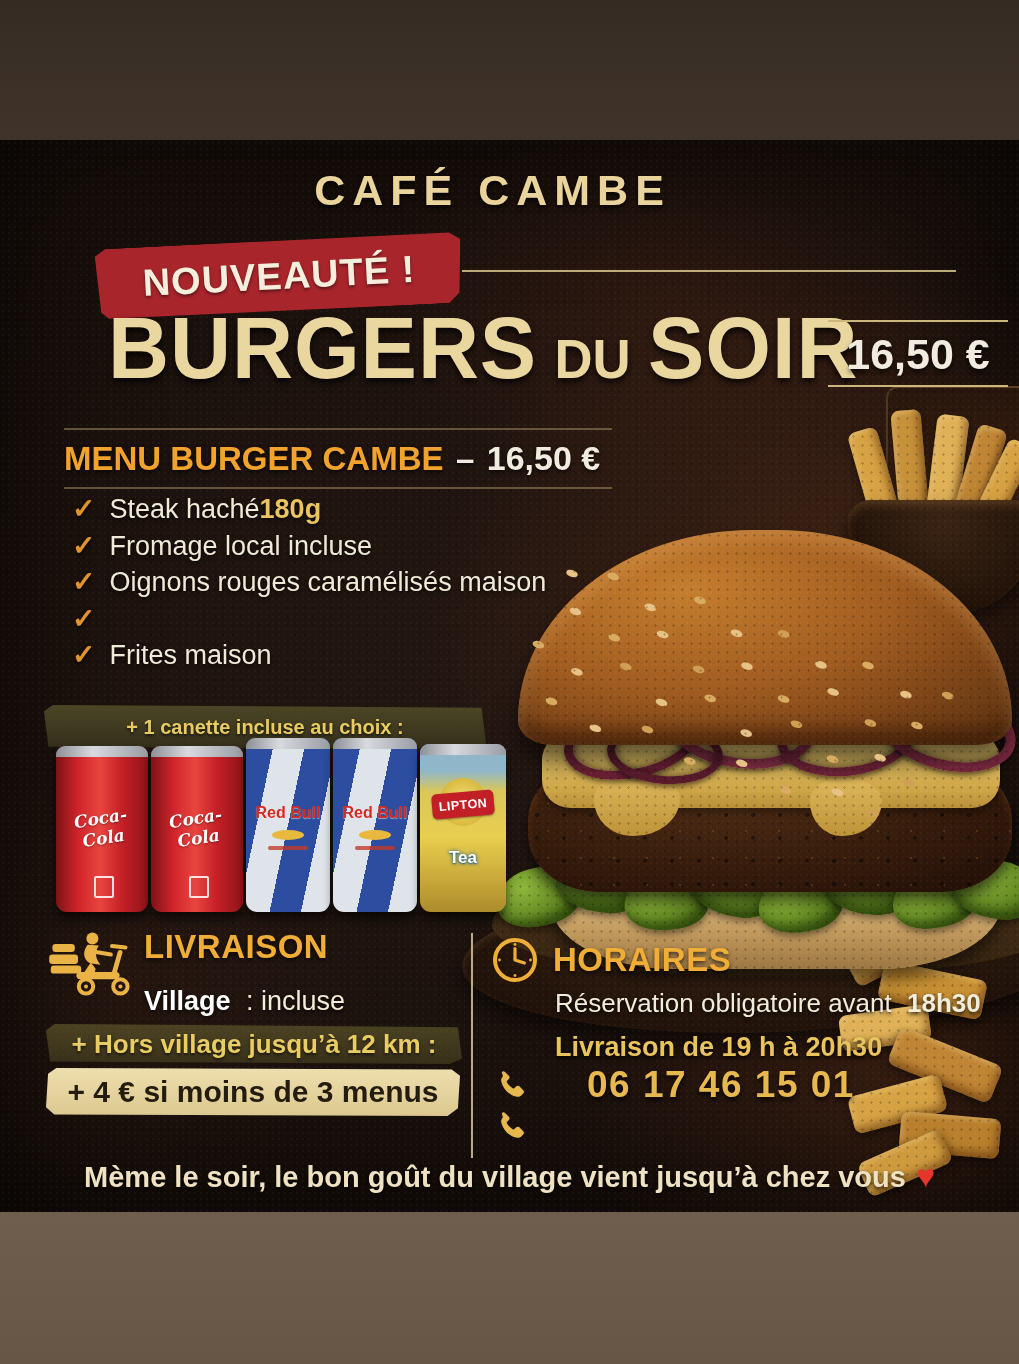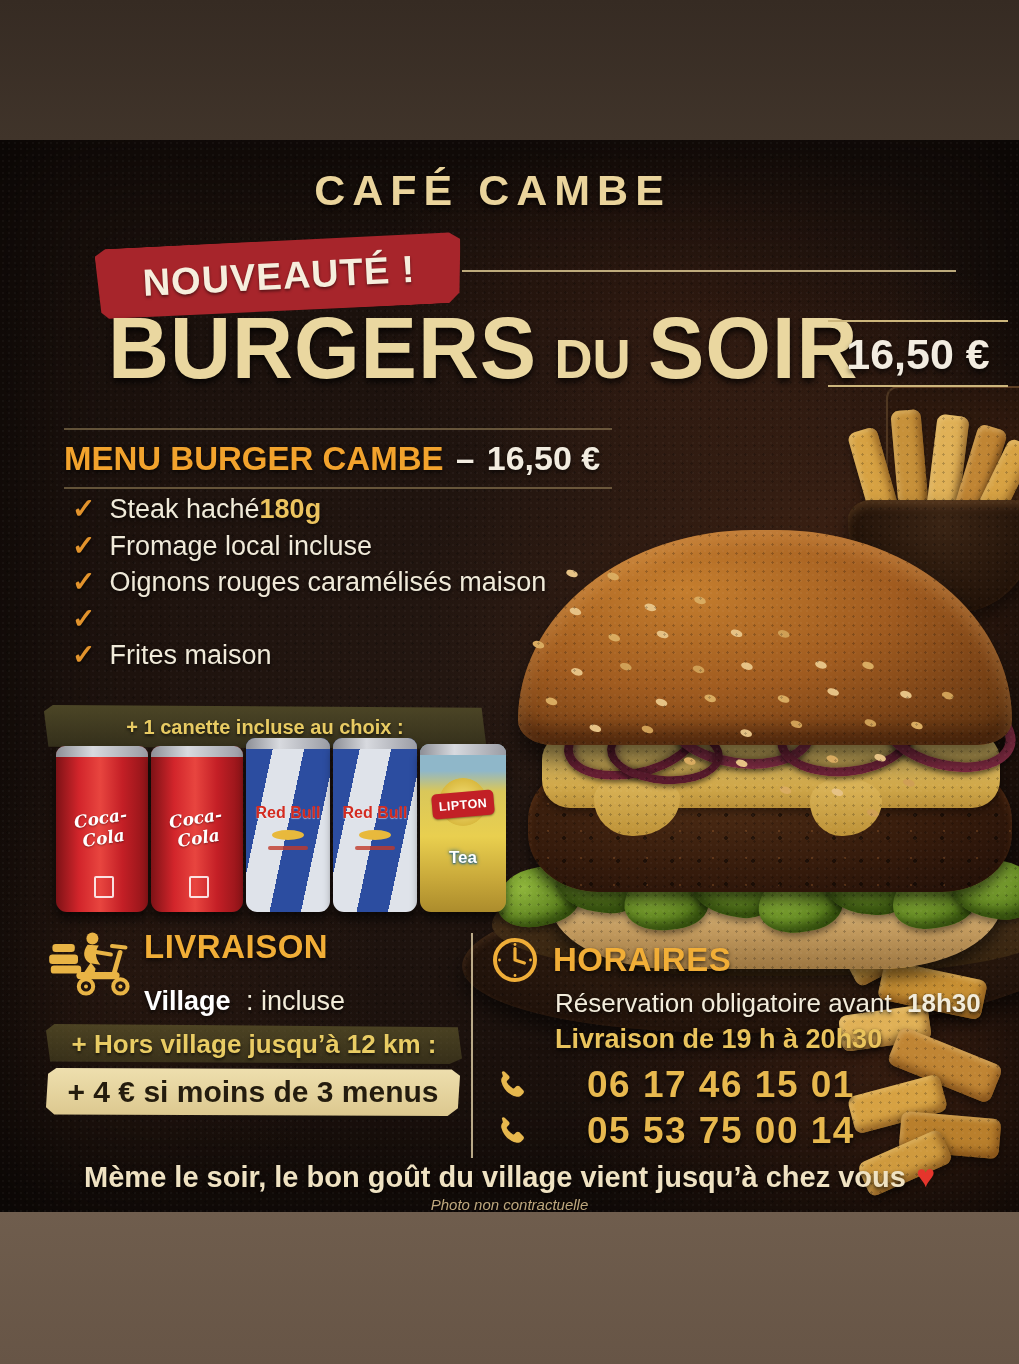--- a/index.html
+++ b/index.html
@@ -159,21 +159,21 @@
     clip-path:polygon(.5% 12%,2.5% 0,98% 3%,100% 16%,99.5% 84%,97% 100%,2% 97%,0 82%);
     font-size:30px;font-weight:800;color:#241c0e;box-shadow:0 6px 10px rgba(0,0,0,.5);}
   .vdivider{left:471px;top:793px;width:2px;height:225px;background:rgba(226,209,168,.8);}
   .hours{left:491px;top:796px;width:528px;}
   .h-head{position:absolute;left:0;top:0;display:flex;align-items:center;}
   .h-icon{width:48px;height:48px;margin-right:14px;}
   .h-title{font-size:33px;font-weight:800;letter-spacing:.5px;color:#f1ae37;text-shadow:0 2px 4px rgba(0,0,0,.7);}
   .h-res{position:absolute;left:64px;top:52px;font-size:26px;color:#f2ecdb;white-space:nowrap;
     text-shadow:0 2px 4px rgba(0,0,0,.8);}
   .h-res b{font-weight:700;margin-left:8px;}
-  .h-liv{position:absolute;left:64px;top:88px;font-size:27px;font-weight:700;color:#e9c35c;
+  .h-liv{position:absolute;left:64px;top:96px;font-size:27px;font-weight:700;color:#e9c35c;
     text-shadow:0 2px 4px rgba(0,0,0,.8);}
   .phone-row{position:absolute;left:6px;display:flex;align-items:center;gap:40px;}
   .p1{top:128px;} .p2{top:174px;}
   .p-icon{width:32px;height:32px;margin-right:18px;}
   .p-num{font-size:37px;font-weight:800;letter-spacing:1.5px;color:#e7b84e;text-shadow:0 3px 5px rgba(0,0,0,.8);}
 
   
   .foot-msg{left:0;top:1018px;width:1019px;text-align:center;font-size:29px;font-weight:600;
     color:#efe2c2;text-shadow:0 2px 4px rgba(0,0,0,.8);}
   .foot-msg .heart{color:#e5352c;font-size:32px;margin-left:10px;text-shadow:none;}
@@ -373,24 +373,22 @@
         <div class="phone-row p1">
           <svg class="p-icon" viewBox="0 0 24 24">
             <path fill="#e7b84e" d="M3.6 2.2c.7-.7 1.8-.7 2.4 0l2.9 2.9c.7.7.7 1.8 0 2.4L7.6 8.8c-.3.3-.4.9-.1 1.3 1 1.8 2.5 3.3 4.3 4.3.4.2 1 .2 1.3-.1l1.3-1.3c.7-.7 1.8-.7 2.4 0l2.9 2.9c.7.7.7 1.8 0 2.4l-1.3 1.3c-1.1 1.1-2.7 1.5-4.2 1.1C9 19.4 4.6 15 3.3 9.7 2.9 8.2 3.3 6.6 4.4 5.5z"></path>
           </svg>
           <span class="p-num">06 17 46 15 01</span>
         </div>
         <div class="phone-row p2">
           <svg class="p-icon" viewBox="0 0 24 24">
             <path fill="#e7b84e" d="M3.6 2.2c.7-.7 1.8-.7 2.4 0l2.9 2.9c.7.7.7 1.8 0 2.4L7.6 8.8c-.3.3-.4.9-.1 1.3 1 1.8 2.5 3.3 4.3 4.3.4.2 1 .2 1.3-.1l1.3-1.3c.7-.7 1.8-.7 2.4 0l2.9 2.9c.7.7.7 1.8 0 2.4l-1.3 1.3c-1.1 1.1-2.7 1.5-4.2 1.1C9 19.4 4.6 15 3.3 9.7 2.9 8.2 3.3 6.6 4.4 5.5z"></path>
           </svg>
-          <span class="p-num">05 53 75 00 14</span>
         </div>
       </div>
 
       <div class="abs foot-msg">
         <span>Mème le soir, le bon goût du village vient jusqu’à chez vous</span><span class="heart">♥</span>
       </div>
-      <div class="abs disclaimer">Photo non contractuelle</div>
 
     </div>
   </div>
 </div>
 
 </body></html>

